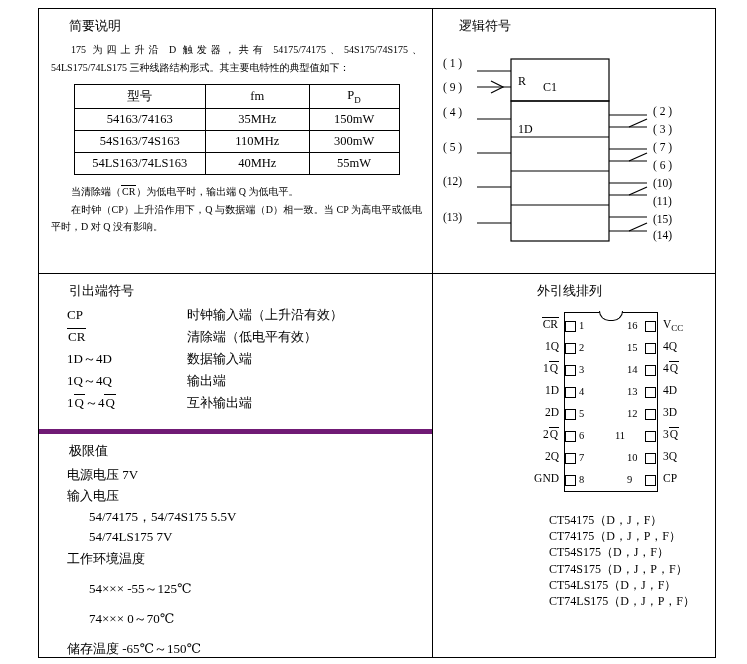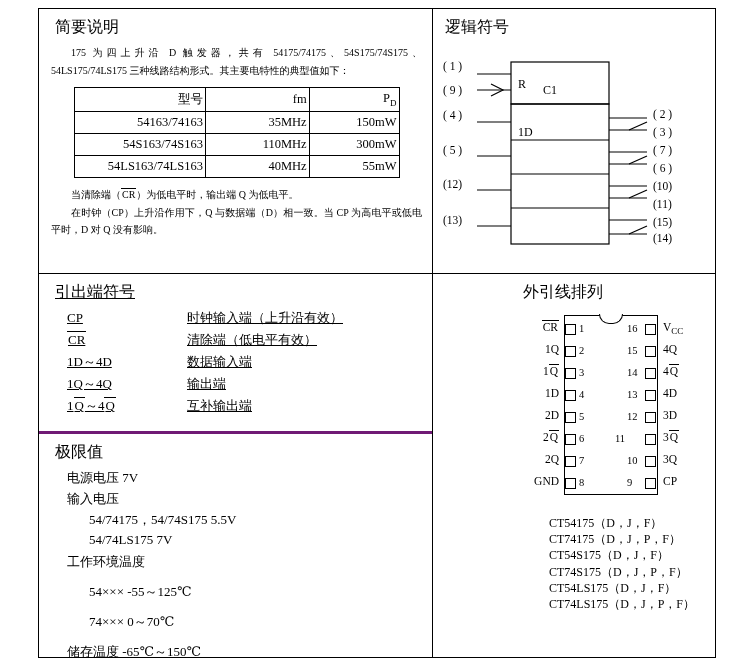--- a/index.html
+++ b/index.html
@@ -13,43 +13,43 @@
   }
   .page{
     position:absolute;left:38px;top:8px;width:676px;height:648px;
     border:1px solid #000;
     display:flex;
   }
   .col-left{width:393px;border-right:1px solid #000;display:flex;flex-direction:column;}
   .col-right{width:282px;display:flex;flex-direction:column;align-items:flex-end;}
 
   .sec{padding:6px 8px 6px 10px;}
-  .sec-title{font-size:16px;font-weight:normal;margin:2px 0 6px 6px;}
+  .sec-title{font-size:13px;font-weight:normal;margin:2px 0 6px 20px;}
 
   
   .brief{border-bottom:1px solid #000;flex:0 0 auto;height:265px;box-sizing:border-box;}
   .para{
     text-align:justify;line-height:1.75;font-size:10px;margin:0 2px 0 2px;
   }
   .indent{text-indent:2em;}
 
   table.spec{
     border-collapse:collapse;margin:8px auto 8px auto;width:326px;
     font-size:12.5px;
   }
   table.spec td,table.spec th{
-    border:1px solid #000;text-align:right;padding:3px 2px;font-weight:normal;
+    border:1px solid #000;text-align:center;padding:3px 2px;font-weight:normal;
   }
   table.spec .c1{width:130px;}
   table.spec .c2{width:105px;}
   table.spec .c3{width:90px;}
   sub{font-size:9px;}
 
   
-  .pins{border-bottom:3px solid #701a75;flex:0 0 auto;height:160px;box-sizing:border-box;text-decoration:underline;}
+  .pins{border-bottom:5px solid #701a75;flex:0 0 auto;height:160px;box-sizing:border-box;}
   .pinrow{display:flex;align-items:center;margin:4px 0 4px 0;font-size:13px;}
   .pinname{width:120px;padding-left:18px;}
   .pindesc{flex:1;}
 
   
   .limits{flex:1;}
   .limline{position:relative;height:21px;}
 
   
   .logic{border-bottom:1px solid #000;height:265px;box-sizing:border-box;position:relative;}

